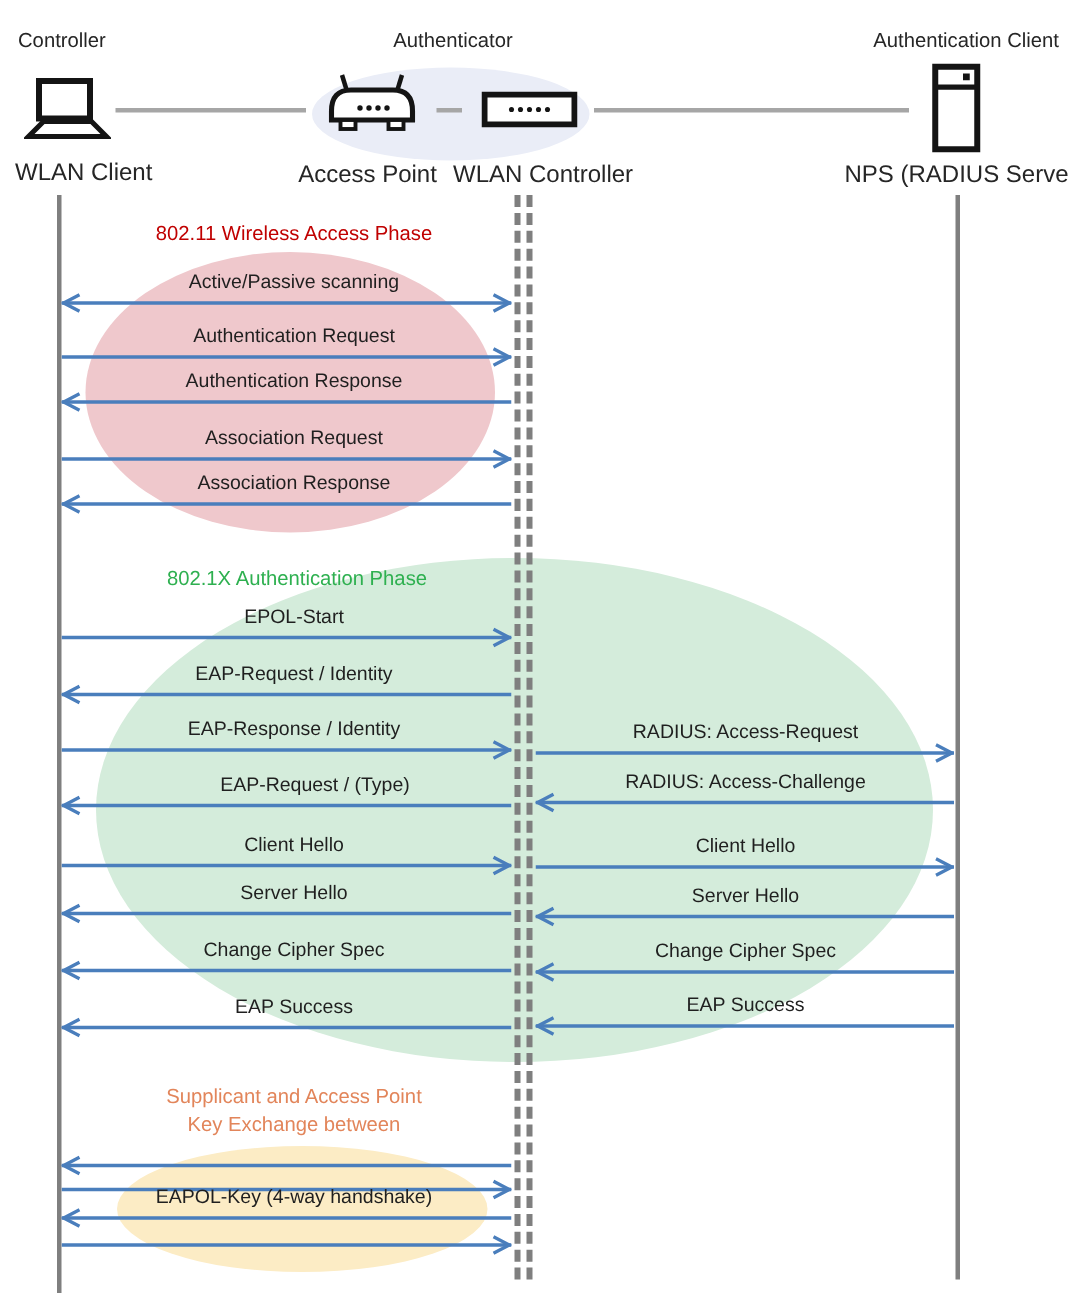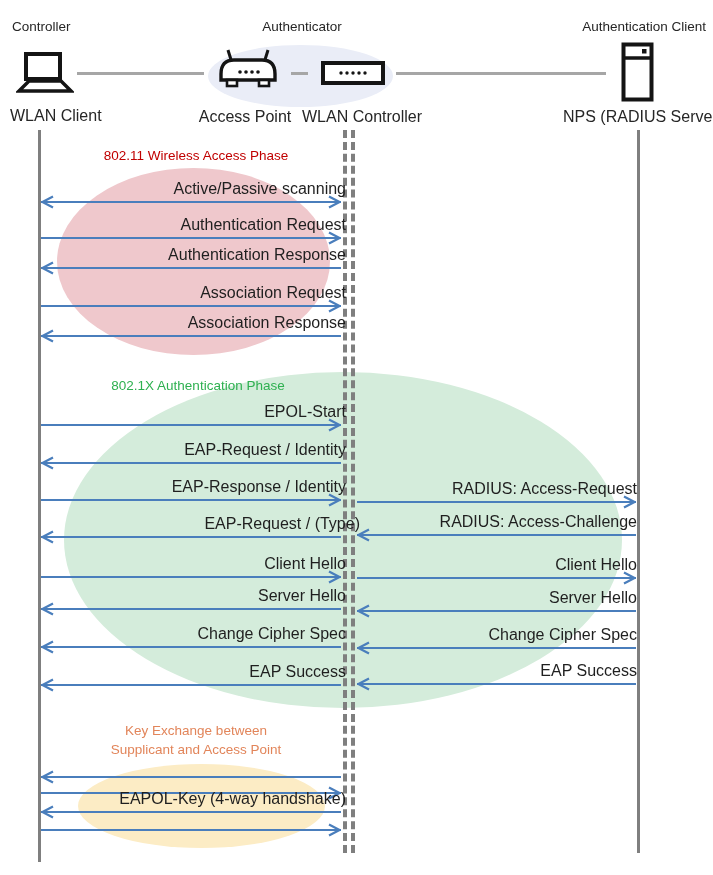--- a/index.html
+++ b/index.html
@@ -10,21 +10,21 @@
   .txt{position:absolute;white-space:nowrap;color:#262626;}
   .role{font-size:13.5px;}
   .device{font-size:16px;}
   .center{text-align:center;white-space:nowrap;}
   .ellipse{position:absolute;border-radius:50%;z-index:0;}
   .lifeline{position:absolute;width:3px;z-index:1;}
   .dashed{position:absolute;width:0;border-left:4px dashed #7f7f7f;z-index:1;}
   .link{position:absolute;height:3px;z-index:1;}
   .icon{position:absolute;z-index:2;}
   .phase-title{position:absolute;font-size:13.5px;z-index:3;line-height:19px;}
-  .msg-label{position:absolute;font-size:16px;color:#1f1f1f;z-index:3;text-align:right;}
+  .msg-label{position:absolute;font-size:13px;color:#1f1f1f;z-index:3;}
   .arrow{position:absolute;z-index:2;}
 </style>
 </head>
 <body>
 
 <div class="stage">
 
   <div class="ellipse" style="left: 208px; top: 45px; width: 185px; height: 62px; background: rgb(234, 237, 247);"></div>
 
   <div class="txt role" style="left:12px;top:19px;">Controller</div>
@@ -74,22 +74,22 @@
   <div class="ellipse" style="left: 78px; top: 764px; width: 247px; height: 84px; background: rgb(252, 236, 197);"></div>
 
   <div class="lifeline" style="left: 38px; top: 130px; height: 732px; background: rgb(127, 127, 127);"></div>
   <div class="dashed" style="left:343px;top:130px;height:723px;"></div>
   <div class="dashed" style="left:351px;top:130px;height:723px;"></div>
   <div class="lifeline" style="left: 637px; top: 130px; height: 723px; background: rgb(127, 127, 127);"></div>
 
   <div class="phase-title center" style="left: 46px; top: 146px; width: 300px; color: rgb(192, 0, 0);">802.11 Wireless Access Phase</div>
   <div class="phase-title center" style="left: 48px; top: 376px; width: 300px; color: rgb(46, 176, 80);">802.1X Authentication Phase</div>
   <div class="phase-title center" style="left: 46px; top: 721px; width: 300px; color: rgb(226, 133, 90);">
+    <div>Supplicant and Access Point</div>
     <div>Key Exchange between</div>
-    <div>Supplicant and Access Point</div>
   </div>
 
   <div id="messages">
       <div class="msg-label center" style="left:46px;top:180px;width:300px;">Active/Passive scanning</div>
       <svg class="arrow" style="left:41px;top:193px" width="300" height="18">
         <line x1="0" y1="9" x2="300" y2="9" stroke="#4a7ebc" stroke-width="2.2"></line>
         <polyline points="288,3.5 298.5,9 288,14.5" fill="none" stroke="#4a7ebc" stroke-width="2.2"></polyline>
         <polyline points="12,3.5 1.5,9 12,14.5" fill="none" stroke="#4a7ebc" stroke-width="2.2"></polyline>
       </svg>
       <div class="msg-label center" style="left:46px;top:216px;width:300px;">Authentication Request</div>

